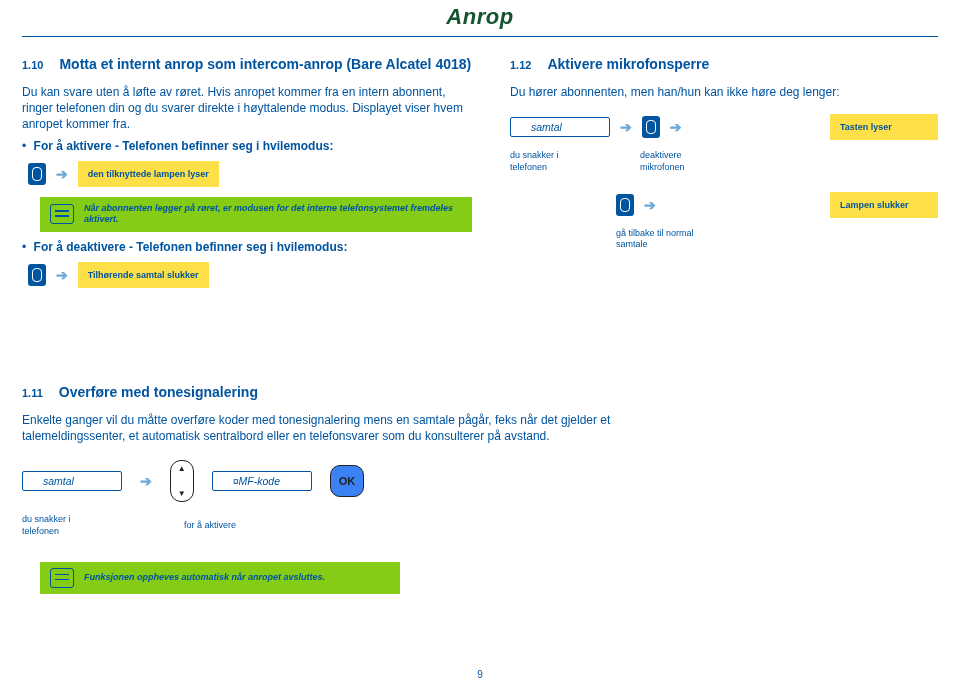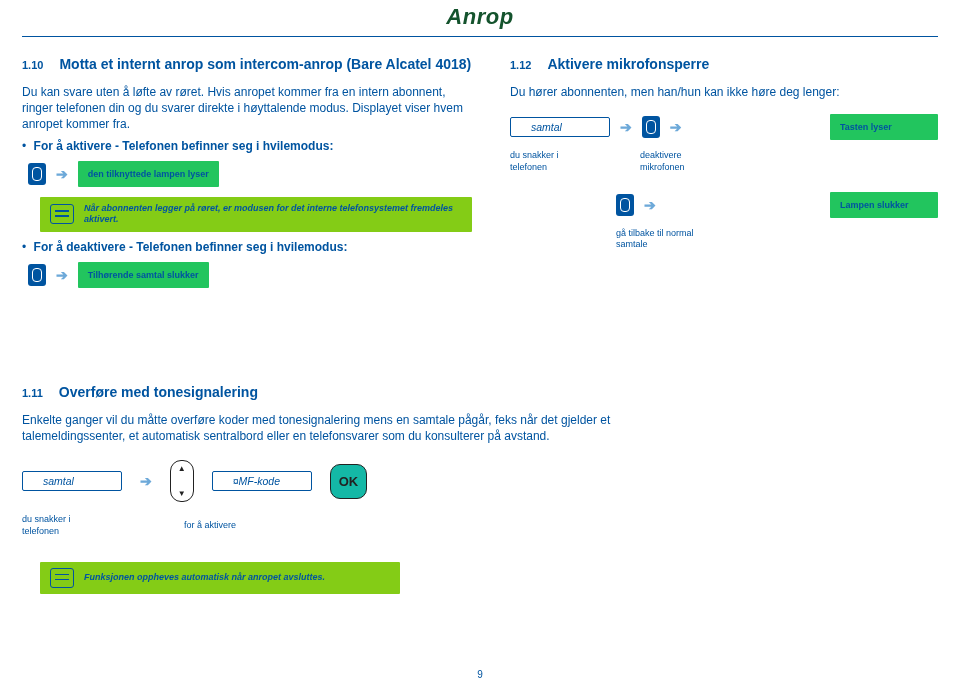--- a/index.html
+++ b/index.html
@@ -97,21 +97,21 @@
     height: 12px;
     border: 1.5px solid #fff;
     border-radius: 4px;
   }
   .arrow {
     color: #6da9d9;
     font-size: 14px;
     font-weight: bold;
   }
   .blue-box {
-    background: #22c55e;
+    background: #fde047;
     color: #0054a0;
     font-size: 9px;
     font-weight: bold;
     padding: 8px 10px;
     border-radius: 1px;
   }
   .note-box {
     display: flex;
     align-items: center;
     gap: 10px;
@@ -170,24 +170,24 @@
     margin: 8px 0;
   }
   .r-cell {
     display: flex;
     flex-direction: column;
   }
   .ok-btn {
     border: 1.5px solid #222;
     border-radius: 10px;
     padding: 9px 8px;
-    font-size: 13px;
+    font-size: 11px;
     font-weight: bold;
     color: #222;
-    background: #14b8a6;
+    background: #3b82f6;
   }
   .nav-pad {
     width: 22px;
     height: 34px;
     border: 1.2px solid #222;
     border-radius: 11px;
     display: flex;
     flex-direction: column;
     align-items: center;
     justify-content: space-between;

